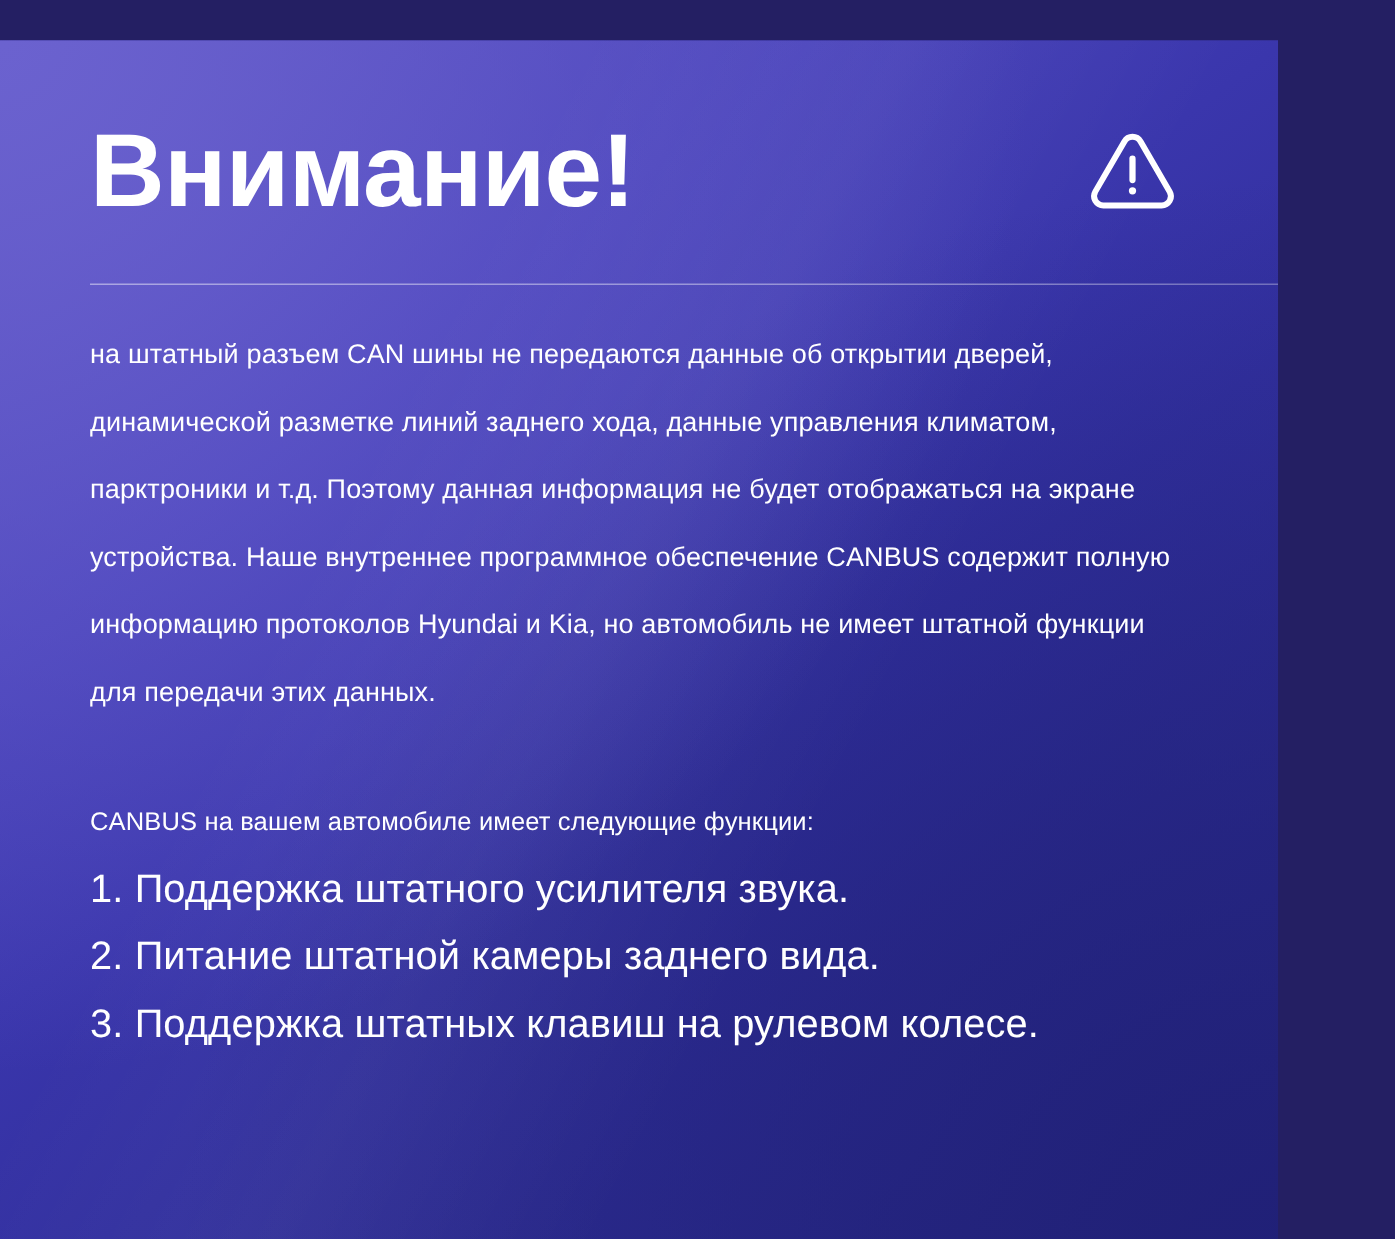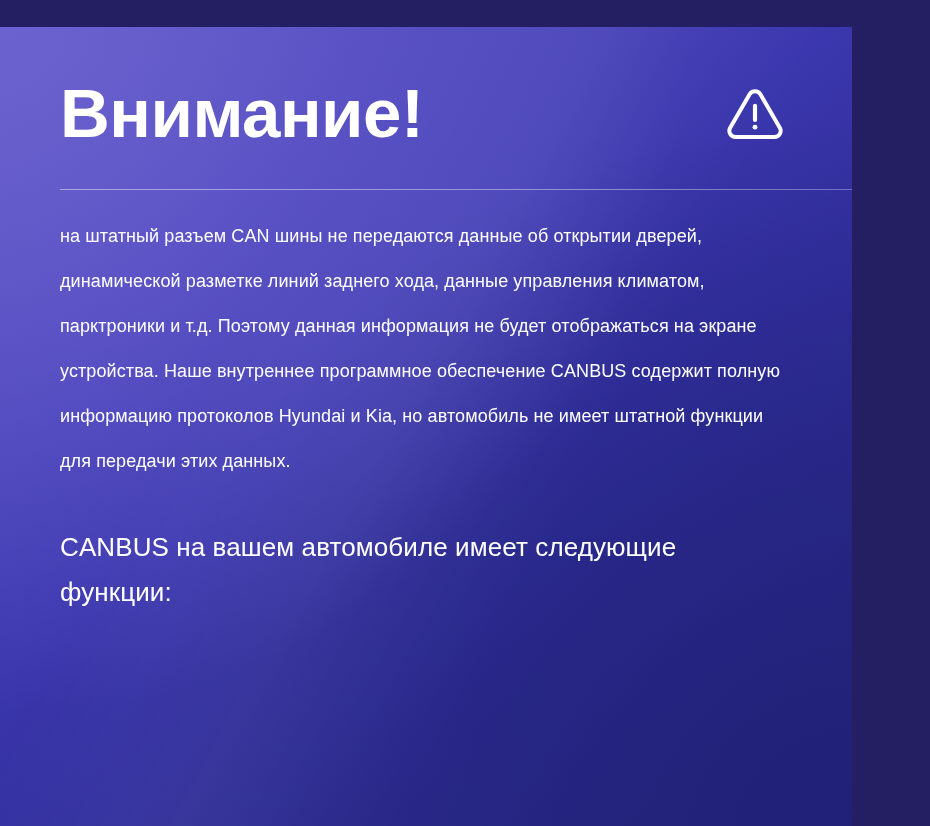--- a/index.html
+++ b/index.html
@@ -104,21 +104,21 @@
 
   .features {
     margin: 0;
     padding-top: 41px;
     max-width: 818px;
   }
 
   .features-intro {
     margin: 0;
     color: #ffffff;
-    font-size: 26px;
+    font-size: 17px;
     font-weight: 500;
     line-height: 45px;
     letter-spacing: 0.1px;
   }
 
   .feature-list {
     list-style: none;
     margin: 0;
     padding: 0;
   }
@@ -157,16 +157,21 @@
       </svg>
     </div>
 
     <div class="divider"></div>
 
     <p class="para">на штатный разъем CAN шины не передаются данные об открытии дверей, динамической разметке линий заднего хода, данные управления климатом, парктроники и т.д. Поэтому данная информация не будет отображаться на экране устройства. Наше внутреннее программное обеспечение CANBUS содержит полную информацию протоколов Hyundai и Kia, но автомобиль не имеет штатной функции для передачи этих данных.</p>
 
     <div class="features">
       <p class="features-intro">CANBUS на вашем автомобиле имеет следующие функции:</p>
 
+      <ul class="feature-list">
+        <li class="feature-item">1. Поддержка штатного усилителя звука.</li>
+        <li class="feature-item">2. Питание штатной камеры заднего вида.</li>
+        <li class="feature-item">3. Поддержка штатных клавиш на рулевом колесе.</li>
+      </ul>
     </div>
 
   </div>
 </div>
 
 </body></html>

